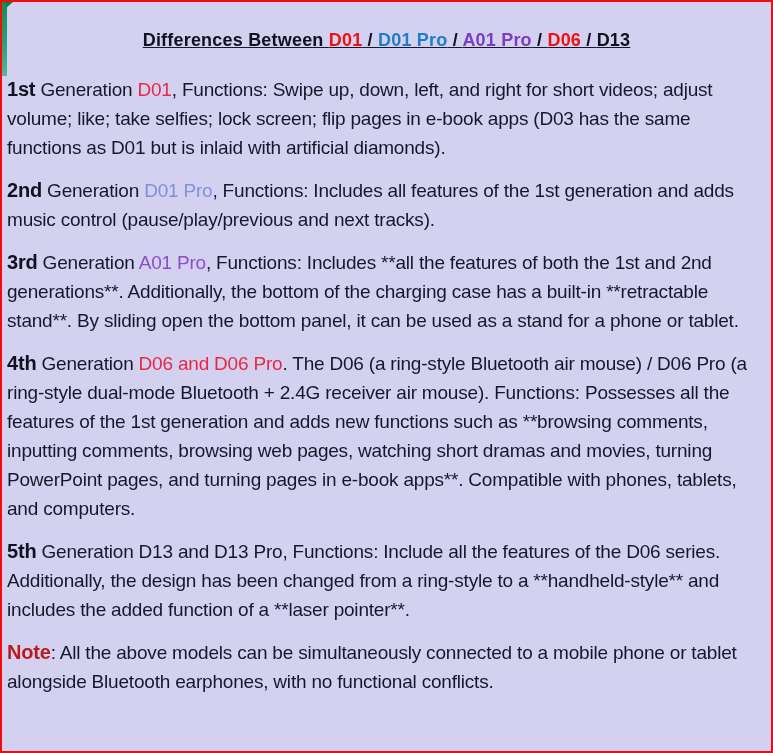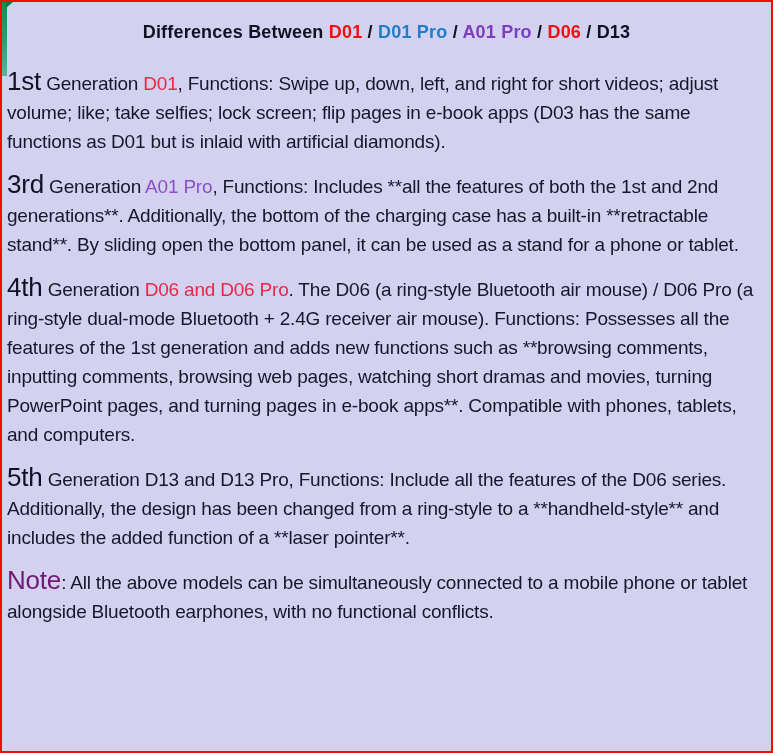--- a/index.html
+++ b/index.html
@@ -24,48 +24,50 @@
     position: absolute;
     left: 4px; top: 0;
     width: 0; height: 0;
     border-top: 6px solid #0e7a45;
     border-right: 7px solid transparent;
   }
   .title {
     text-align: center;
     font-size: 18px;
     font-weight: bold;
-    margin-top: 20px;
+    margin-top: 28px;
     margin-bottom: 24px;
     letter-spacing: 0.2px;
+    text-decoration: underline;
   }
   .content {
     padding: 0 6px 0 5px;
   }
   .para {
     font-size: 19px;
     line-height: 29px;
     letter-spacing: -0.2px;
     margin: 0 0 14px 0;
   }
   .para:last-child { margin-bottom: 0; }
   .seg-ordinal {
-    font-weight: normal;
-    font-size: 26px;
+    font-weight: bold;
+    font-size: 20px;
     color: #111122;
     margin-top: 35px;
   }
   .seg-bold { font-weight: normal; }
 </style>
 </head>
 <body>
 
 <div class="green-flag"></div>
 
 <div class="title"><span style="color: rgb(17, 17, 34);">Differences Between </span><span style="color: rgb(238, 17, 17);">D01</span><span style="color: rgb(17, 17, 34);"> / </span><span style="color: rgb(30, 126, 200);">D01 Pro</span><span style="color: rgb(17, 17, 34);"> / </span><span style="color: rgb(123, 62, 192);">A01 Pro</span><span style="color: rgb(17, 17, 34);"> / </span><span style="color: rgb(238, 17, 17);">D06</span><span style="color: rgb(17, 17, 34);"> / </span><span style="color: rgb(17, 17, 34);">D13</span></div>
 
 <div class="content">
   <p class="para"><span class="seg-ordinal">1st</span><span> Generation </span><span style="color: rgb(231, 41, 69);">D01</span><span>, Functions: Swipe up, down, left, and right for short videos; adjust volume; like; take selfies; lock screen; flip pages in e-book apps (D03 has the same functions as D01 but is inlaid with artificial diamonds).</span></p>
+  <p class="para"><span class="seg-ordinal">2nd</span><span> Generation </span><span style="color: rgb(128, 144, 216);">D01 Pro</span><span>, Functions: Includes all features of the 1st generation and adds music control (pause/play/previous and next tracks).</span></p>
   <p class="para"><span class="seg-ordinal">3rd</span><span> Generation </span><span style="color: rgb(138, 79, 200);">A01 Pro</span><span>, Functions: Includes **all the features of both the 1st and 2nd generations**. Additionally, the bottom of the charging case has a built-in **retractable stand**. By sliding open the bottom panel, it can be used as a stand for a phone or tablet.</span></p>
   <p class="para"><span class="seg-ordinal">4th</span><span> Generation </span><span style="color: rgb(231, 41, 69);">D06 and D06 Pro</span><span>. The D06 (a ring-style Bluetooth air mouse) / D06 Pro (a ring-style dual-mode Bluetooth + 2.4G receiver air mouse). Functions: Possesses all the features of the 1st generation and adds new functions such as **browsing comments, inputting comments, browsing web pages, watching short dramas and movies, turning PowerPoint pages, and turning pages in e-book apps**. Compatible with phones, tablets, and computers.</span></p>
   <p class="para"><span class="seg-ordinal">5th</span><span> Generation </span><span class="seg-bold">D13 and D13 Pro</span><span>, Functions: Include all the features of the D06 series. Additionally, the design has been changed from a ring-style to a **handheld-style** and includes the added function of a **laser pointer**.</span></p>
-  <p class="para"><span class="seg-ordinal" style="color: #701a75;">Note</span><span>: All the above models can be simultaneously connected to a mobile phone or tablet alongside Bluetooth earphones, with no functional conflicts.</span></p>
+  <p class="para"><span class="seg-ordinal" style="color: #b91c1c;">Note</span><span>: All the above models can be simultaneously connected to a mobile phone or tablet alongside Bluetooth earphones, with no functional conflicts.</span></p>
 </div>
 
 </body></html>

